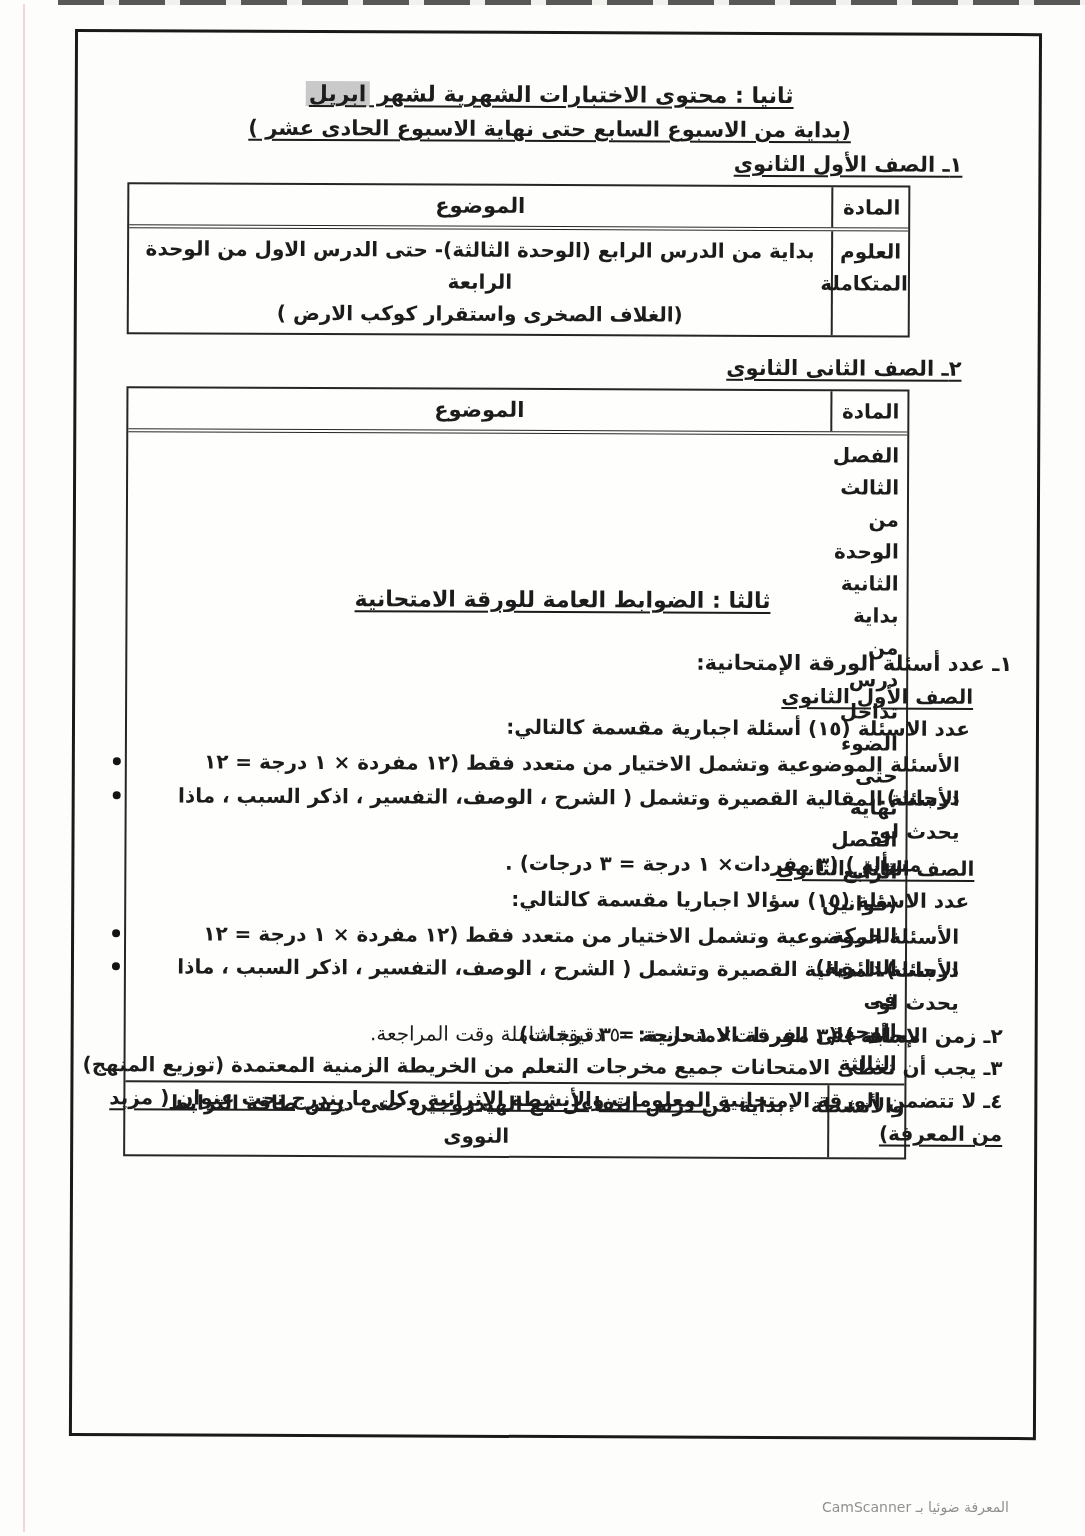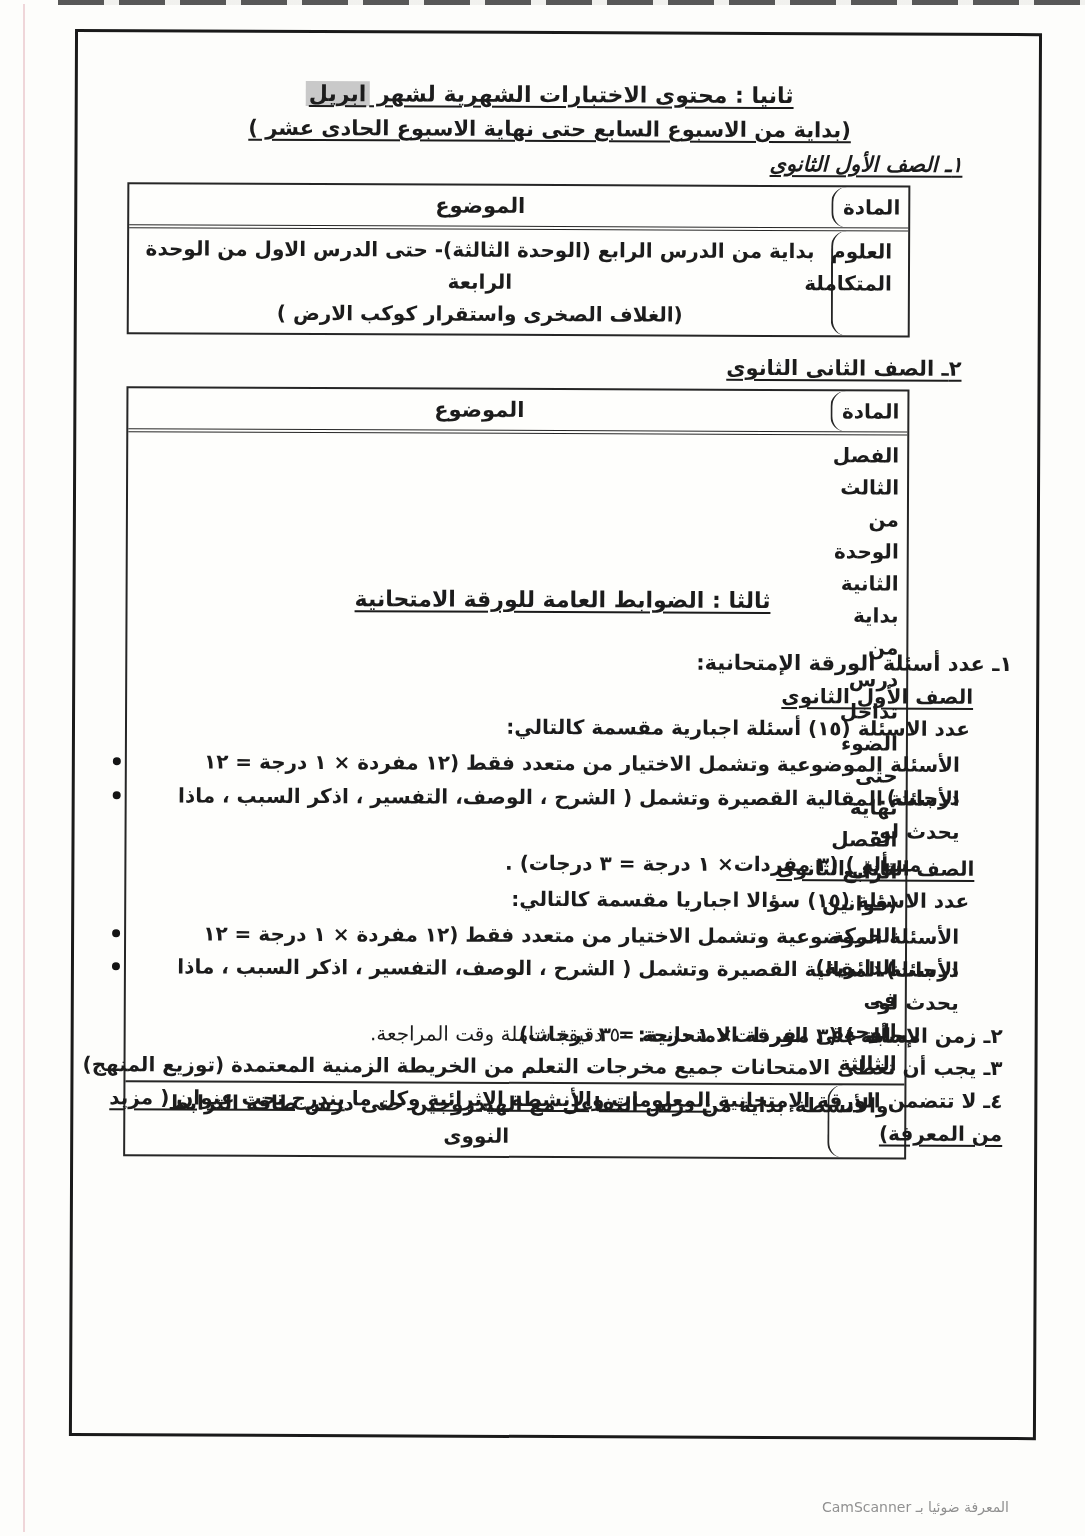--- a/index.html
+++ b/index.html
@@ -27,21 +27,21 @@
   .title-l1 .hl{background:var(--highlight);padding:0 3px;}
   .title-l2{font-size:21px;font-weight:700;line-height:30px;margin-top:4px;}
 
   .g-heading{position:absolute;font-size:21px;font-weight:700;white-space:nowrap;}
 
   .dtable{position:absolute;direction:rtl;border:2px solid var(--table_border);background:rgba(255,255,255,.35);}
   .trow{display:grid;grid-template-columns:77px 1fr;}
   .trow.sep{border-top:2px solid var(--table_border);}
   .thead{border-bottom:4px double var(--table_border);}
   .cell{padding:4px 8px;font-weight:700;font-size:20px;line-height:32px;}
-  .cell-subj{border-left:2px solid var(--table_border);text-align:center;padding:4px 16px;border-radius:15px;}
+  .cell-subj{border-left:2px solid var(--table_border);text-align:center;padding:4px 0;}
   .thead .cell-subj{text-align:right;padding-right:8px;}
   .thead .cell-topic{text-align:center;font-size:21px;}
   .cell-topic.center{text-align:center;}
   .cell-topic.right{text-align:right;}
 
   .rline{position:absolute;direction:rtl;font-weight:700;font-size:20px;line-height:30px;white-space:nowrap;}
   .bullet{position:absolute;left:100px;width:863px;direction:rtl;font-weight:700;font-size:20px;line-height:33px;text-align:right;}
   .bullet .dot{position:absolute;left:16px;top:12px;width:8px;height:8px;border-radius:50%;background:#141414;}
   .bullet .bl{display:block;padding-left:52px;}
   .bullet .bl-indent{margin-right:38px;}
@@ -59,21 +59,21 @@
   <div class="pink-line"></div>
 
   <div class="sheet">
     <div class="page-border"></div>
 
     <div class="title-block rtl">
       <div class="title-l1 u"><span>ثانيا : محتوى الاختبارات الشهرية لشهر </span><span class="hl">ابريل</span></div>
       <div class="title-l2 u">(بداية من الاسبوع السابع حتى نهاية الاسبوع الحادى عشر )</div>
     </div>
 
-    <div class="g-heading u rtl" style="top:151px;right:122px;font-style:italic;">١ـ الصف الأول الثانوى</div>
+    <div class="g-heading u rtl" style="top:151px;right:122px;">١ـ الصف الأول الثانوى</div>
 
     <div class="dtable" style="left:128px;top:184px;width:779px;">
       <div class="trow thead">
         <div class="cell cell-subj">المادة</div>
         <div class="cell cell-topic">الموضوع</div>
       </div>
       <div class="trow" style="min-height:98px;">
         <div class="cell cell-subj">العلوم المتكاملة</div>
         <div class="cell cell-topic center">
           <span style="display:block;">بداية من الدرس الرابع (الوحدة الثالثة)- حتى الدرس الاول من الوحدة الرابعة</span>

